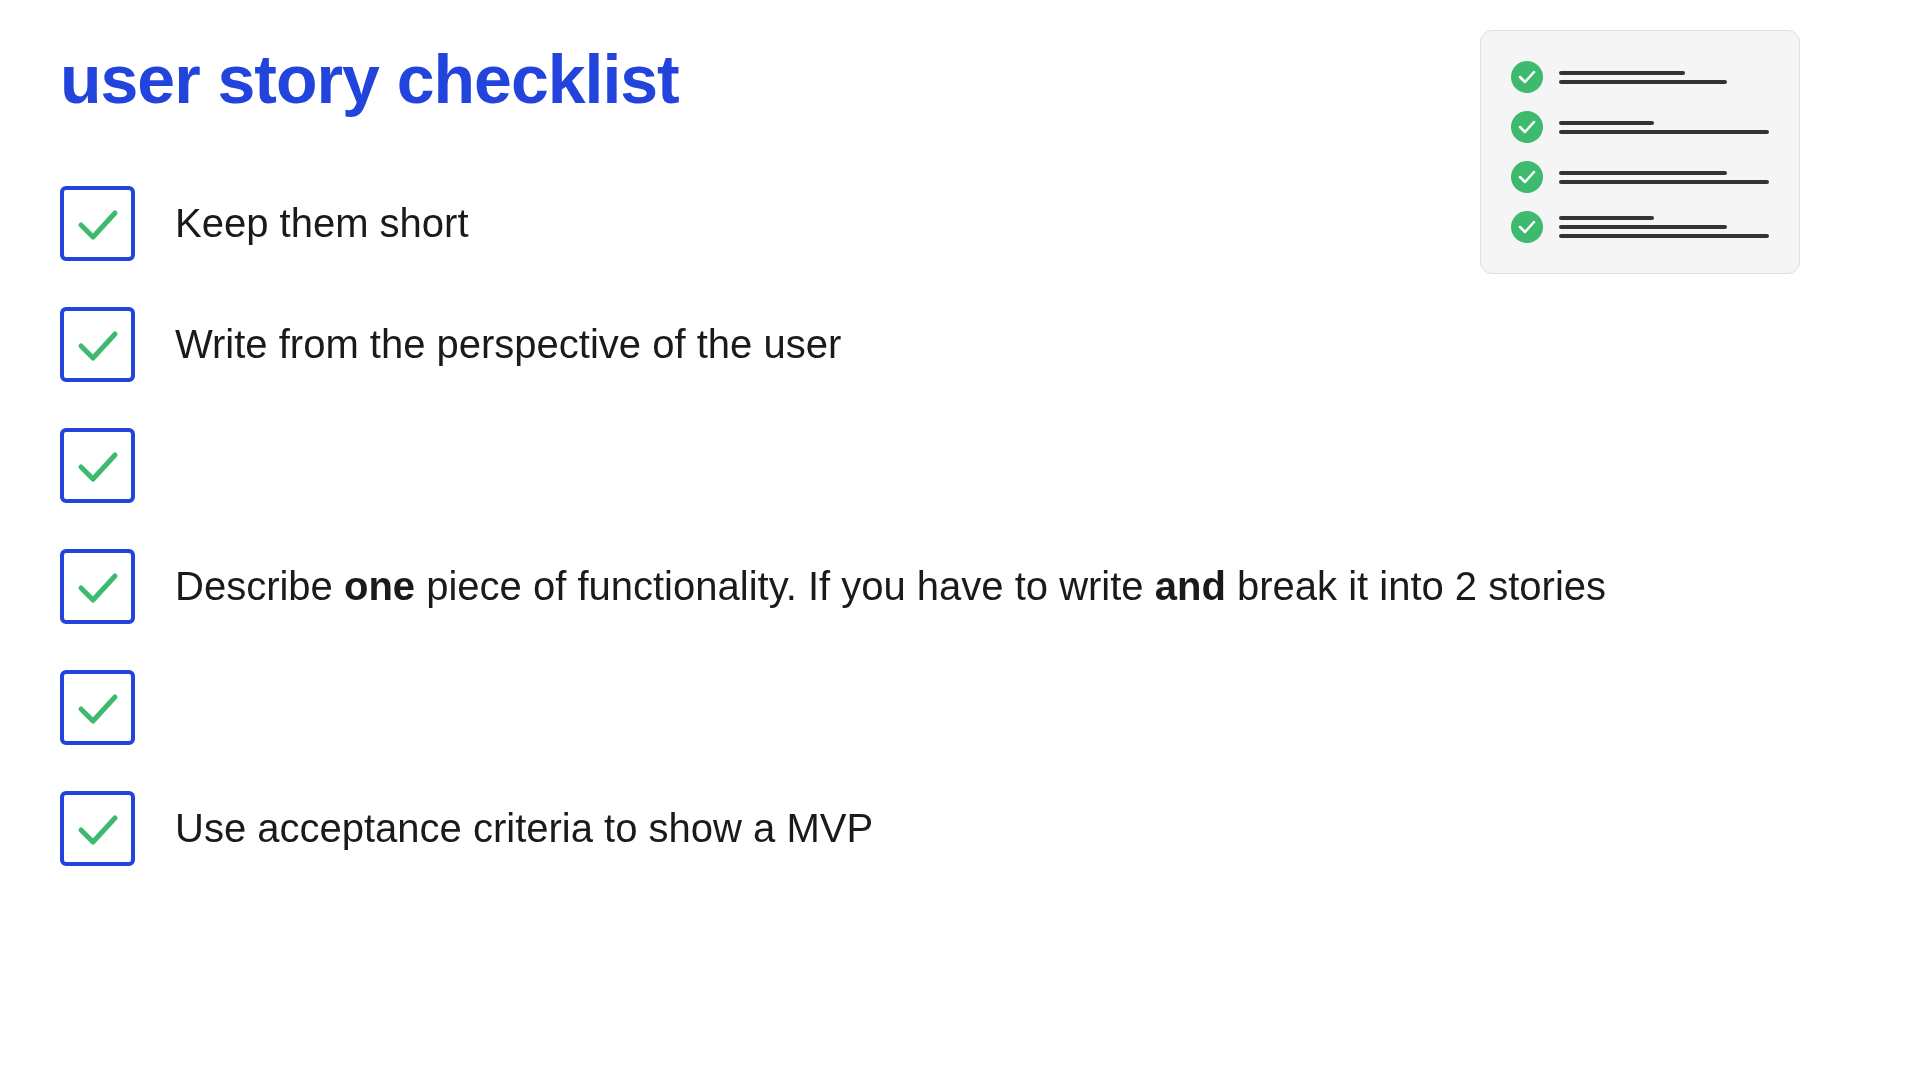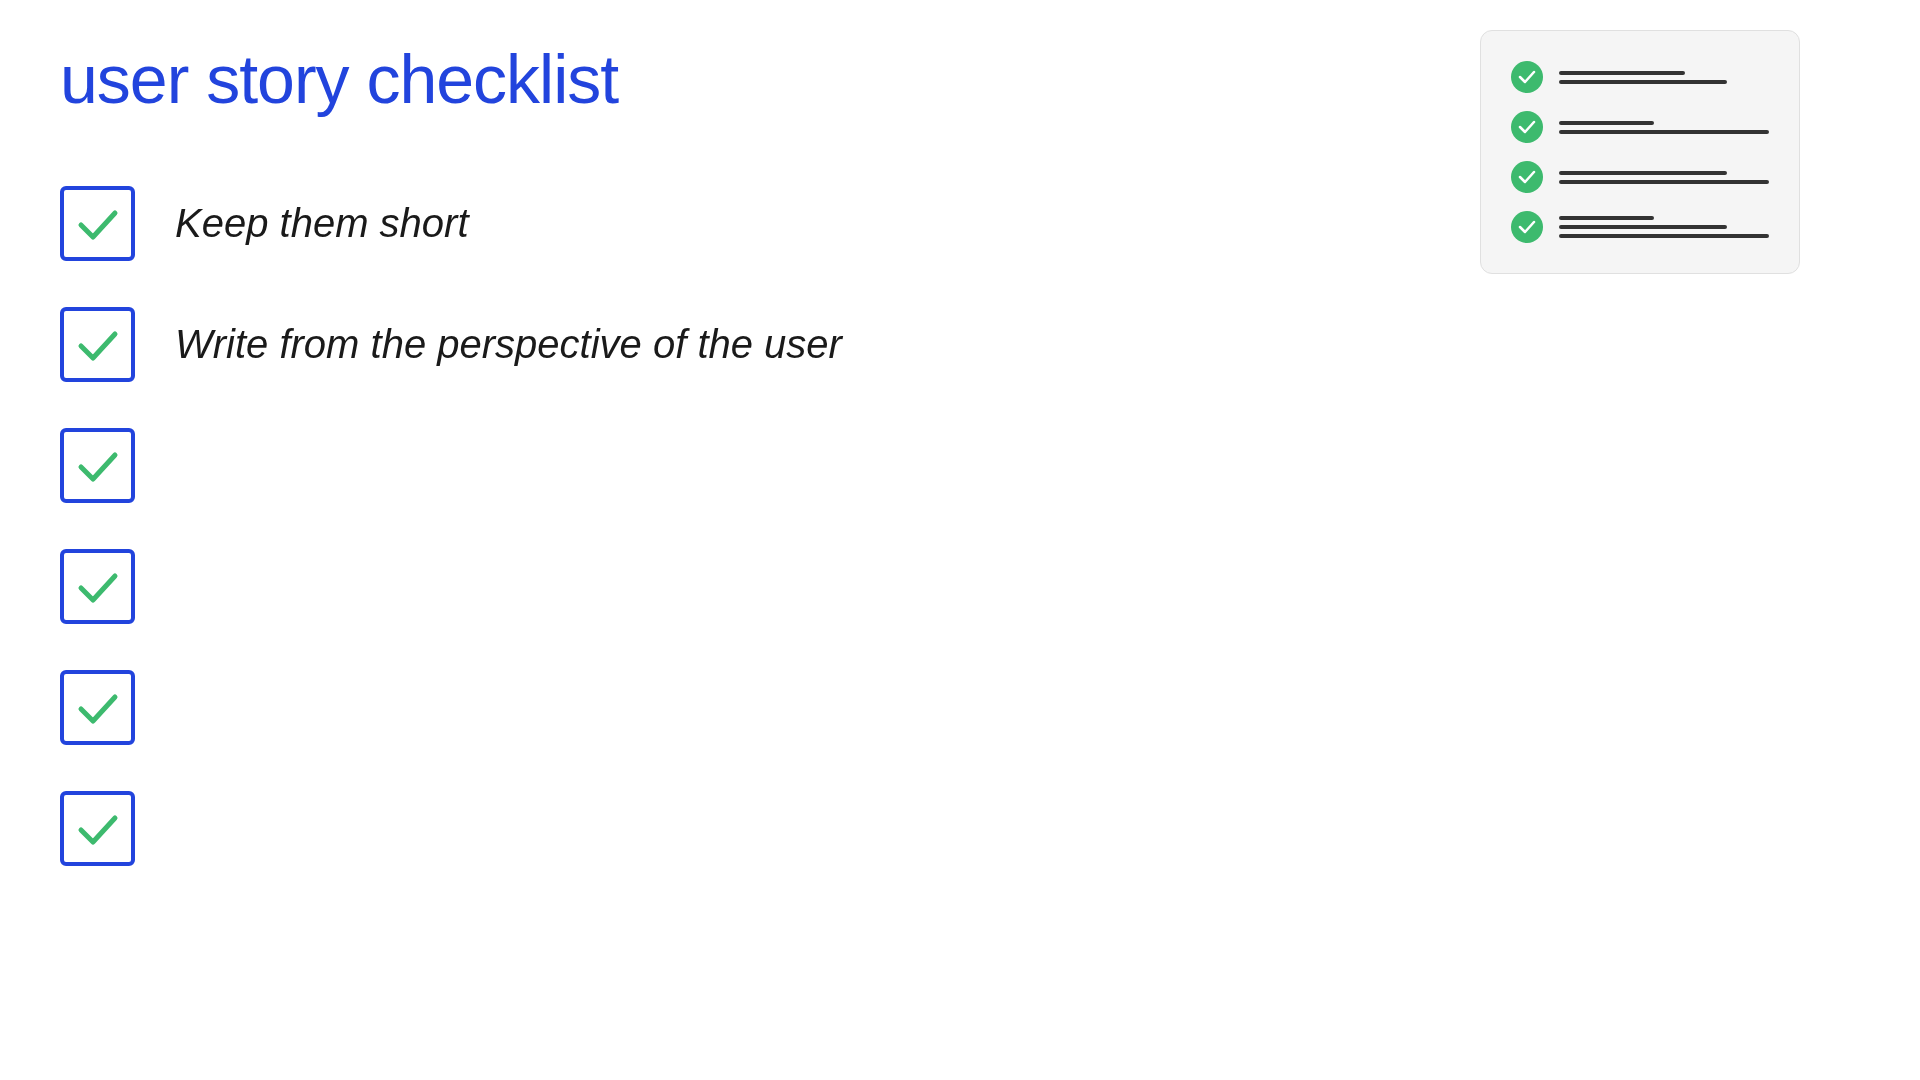--- a/index.html
+++ b/index.html
@@ -17,39 +17,38 @@
       position: relative;
     }
 
     .main-container {
       padding: 40px 60px;
       position: relative;
     }
 
     .page-title {
       font-size: 68px;
-      font-weight: 400;
+      font-weight: 700;
       color: #2244dd;
       margin-bottom: 50px;
       letter-spacing: -1px;
     }
 
     .checklist {
       list-style: none;
       display: flex;
       flex-direction: column;
       gap: 10px;
     }
 
     .checklist-item {
       display: flex;
       align-items: center;
       gap: 40px;
       padding: 18px 0;
-      font-style: italic;
     }
 
     .checkbox-icon {
       width: 75px;
       height: 75px;
       border: 4px solid #2244dd;
       border-radius: 6px;
       display: flex;
       align-items: center;
       justify-content: center;
@@ -209,32 +208,34 @@
         </svg>
       </div>
     </li>
 
     <li class="checklist-item">
       <div class="checkbox-icon">
         <svg class="checkmark-svg" viewBox="0 0 50 50" fill="none">
           <polyline points="8,26 20,38 42,14" stroke="#3dba6e" stroke-width="5" stroke-linecap="round" stroke-linejoin="round"></polyline>
         </svg>
       </div>
-    </li>
-
-    <li class="checklist-item">
-      <div class="checkbox-icon">
-        <svg class="checkmark-svg" viewBox="0 0 50 50" fill="none">
-          <polyline points="8,26 20,38 42,14" stroke="#3dba6e" stroke-width="5" stroke-linecap="round" stroke-linejoin="round"></polyline>
-        </svg>
-      </div>
-    </li>
-
-    <li class="checklist-item">
-      <div class="checkbox-icon">
-        <svg class="checkmark-svg" viewBox="0 0 50 50" fill="none">
-          <polyline points="8,26 20,38 42,14" stroke="#3dba6e" stroke-width="5" stroke-linecap="round" stroke-linejoin="round"></polyline>
-        </svg>
-      </div>
+      <span class="item-text">Describe <strong>one</strong> piece of functionality. If you have to write <strong>and</strong> break it into 2 stories</span>
+    </li>
+
+    <li class="checklist-item">
+      <div class="checkbox-icon">
+        <svg class="checkmark-svg" viewBox="0 0 50 50" fill="none">
+          <polyline points="8,26 20,38 42,14" stroke="#3dba6e" stroke-width="5" stroke-linecap="round" stroke-linejoin="round"></polyline>
+        </svg>
+      </div>
+    </li>
+
+    <li class="checklist-item">
+      <div class="checkbox-icon">
+        <svg class="checkmark-svg" viewBox="0 0 50 50" fill="none">
+          <polyline points="8,26 20,38 42,14" stroke="#3dba6e" stroke-width="5" stroke-linecap="round" stroke-linejoin="round"></polyline>
+        </svg>
+      </div>
+      <span class="item-text">Use acceptance criteria to show a MVP</span>
     </li>
 
   </ul>
 </div>
 
 </body></html>

